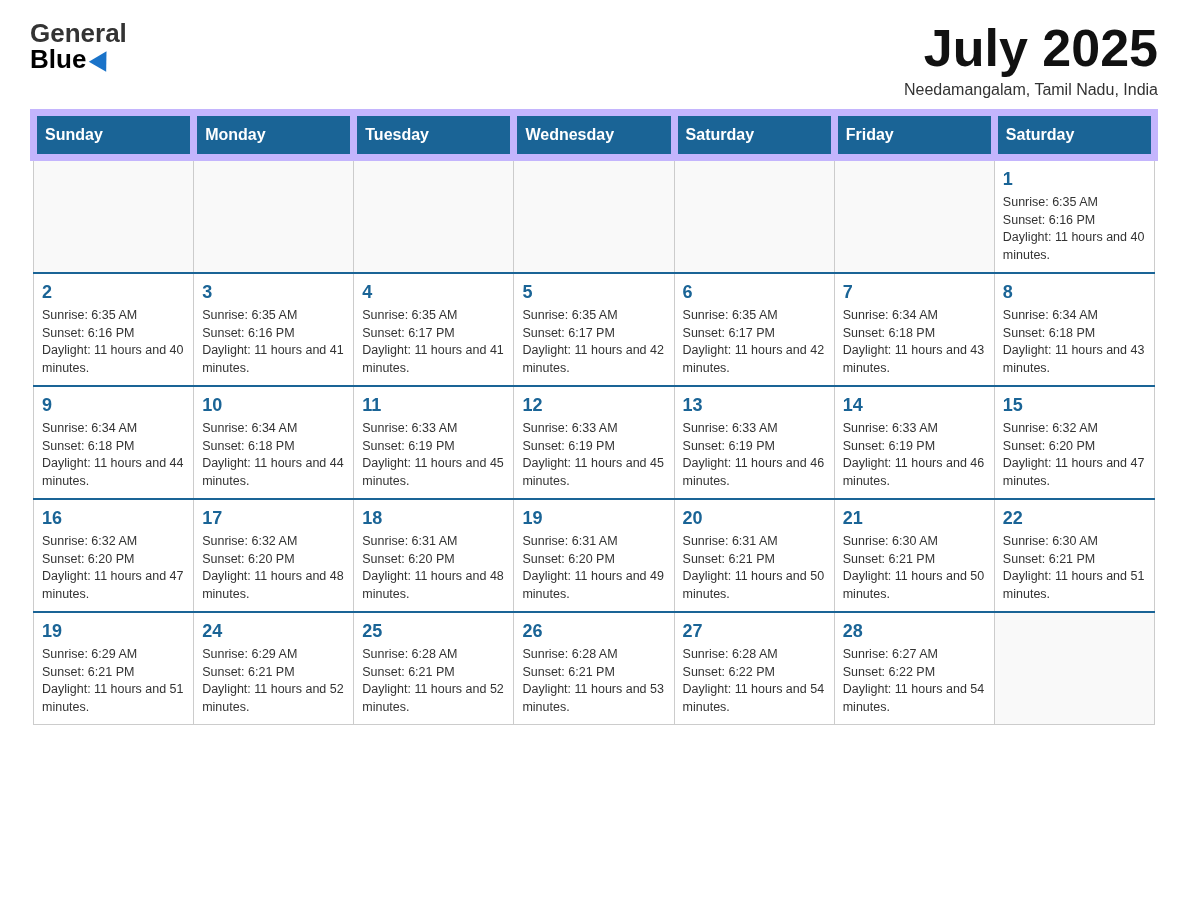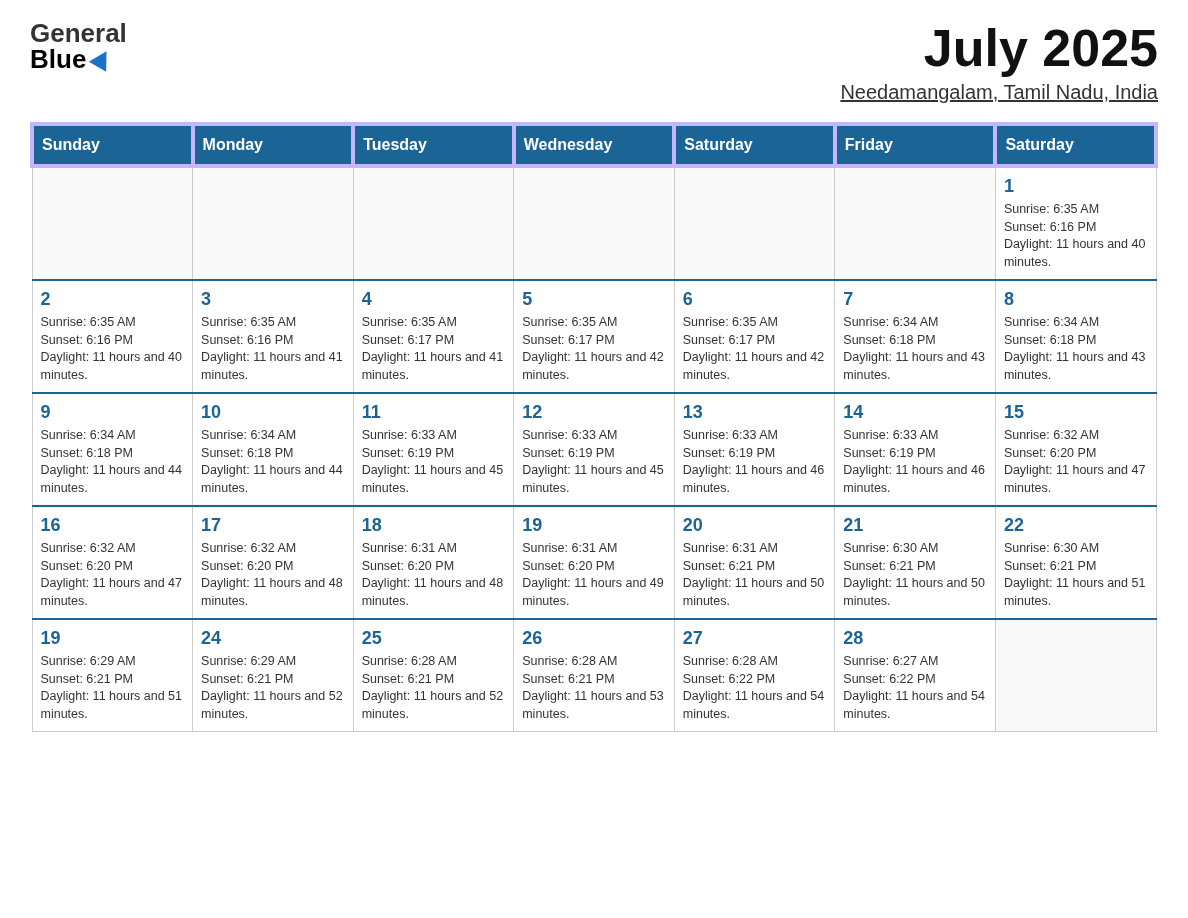--- a/index.html
+++ b/index.html
@@ -7,21 +7,21 @@
       font-family: Arial, sans-serif;
       background: #fff;
       width: 1188px;
       min-height: 918px;
       padding: 20px 30px;
     }
     .header {
       display: flex;
       justify-content: space-between;
       align-items: flex-start;
-      margin-bottom: 18px;
+      margin-bottom: 10px;
     }
     .logo {
       display: flex;
       flex-direction: column;
       align-items: flex-start;
     }
     .logo-general {
       font-size: 26px;
       font-weight: bold;
       color: #333;
@@ -48,38 +48,37 @@
     .title-section {
       text-align: right;
     }
     .month-title {
       font-size: 52px;
       font-weight: bold;
       color: #111;
       line-height: 1.1;
     }
     .location {
-      font-size: 20px;
+      font-size: 16px;
       color: #333;
       margin-top: 4px;
-      text-decoration: underline;
     }
     .calendar {
       width: 100%;
       border-collapse: collapse;
       margin-top: 10px;
     }
     .calendar th {
       background-color: #1a6496;
       color: #fff;
       padding: 10px 8px;
       font-size: 16px;
       font-weight: bold;
       text-align: left;
-      border: 4px solid #c4b5fd;
+      border: 7px solid #c4b5fd;
     }
     .calendar td {
       vertical-align: top;
       padding: 8px;
       border: 1px solid #ccc;
       width: 14.28%;
       height: 110px;
       font-size: 13px;
       color: #333;
     }

